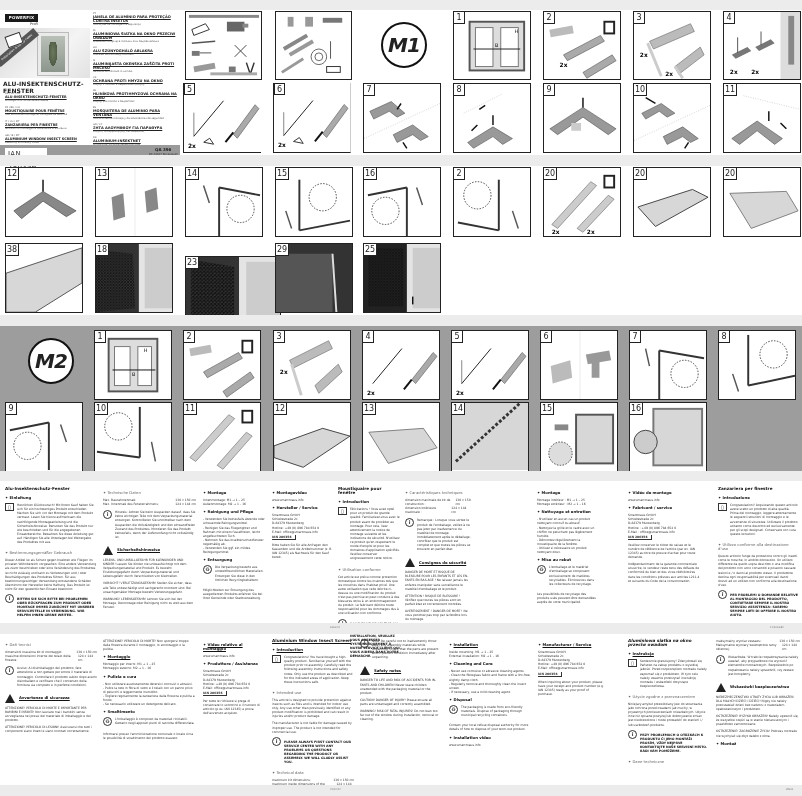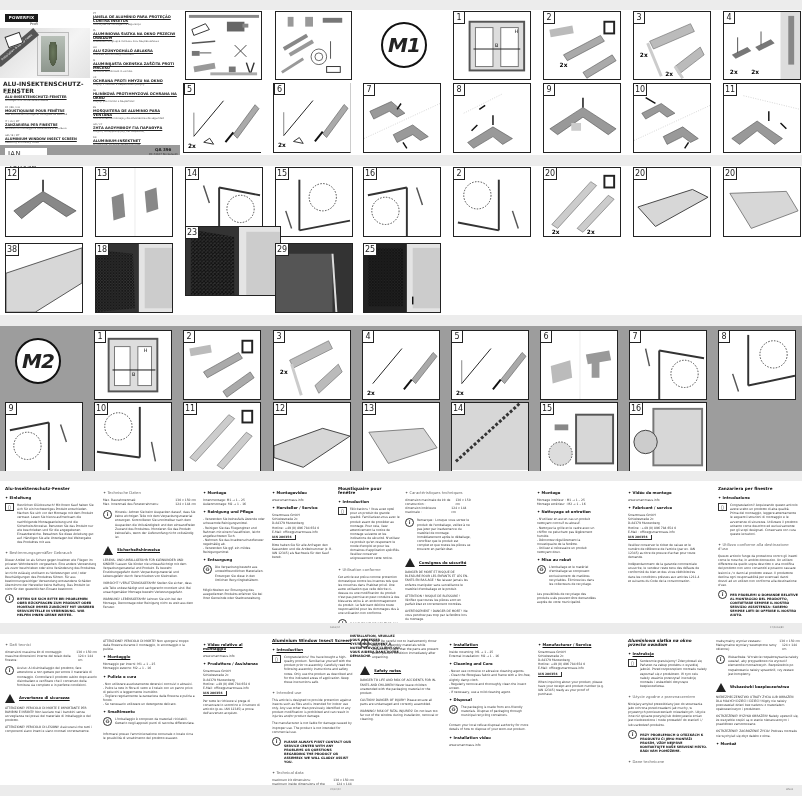--- a/index.html
+++ b/index.html
@@ -406,21 +406,21 @@
         <pattern id="mesh2" width="3" height="3" patternUnits="userSpaceOnUse">
           <path d="M0 0 L3 3 M3 0 L0 3" stroke="#111" stroke-width=".8"></path>
         </pattern>
       </defs>
       <rect x="0" y="0" width="78" height="70" fill="#e4e4e4"></rect>
       <rect x="0" y="0" width="44" height="70" fill="#333"></rect>
       <path d="M0 6 L38 10 L40 66 L0 70 Z" fill="url(#mesh2)"></path>
       <rect x="50" y="4" width="28" height="62" fill="#ccc"></rect>
     </svg>
   </div>
-<div class="panel" style="left:185px; top:226px; width:96px; height:70px;">
+<div class="panel" style="left:185px; top:256px; width:96px; height:70px;">
     <div class="panel-num">23</div>
   <svg class="sketch" viewBox="0 0 78 70">
       <rect x="0" y="0" width="78" height="70" fill="#e4e4e4"></rect>
       <rect x="0" y="0" width="44" height="70" fill="#333"></rect>
       <path d="M4 2 L40 8 L40 60 L4 66 Z" fill="url(#mesh2)"></path>
       <rect x="50" y="4" width="28" height="62" fill="#ccc"></rect>
     </svg>
   </div>
 <div class="panel" style="left:275px; top:243px; width:78px; height:70px;">
     <div class="panel-num">29</div>
@@ -437,21 +437,21 @@
       <rect x="0" y="0" width="44" height="70" fill="#222"></rect>
       <rect x="4" y="4" width="36" height="60" fill="url(#mesh2)"></rect>
       <rect x="50" y="4" width="28" height="62" fill="#ccc"></rect>
       <line x1="50" y1="54" x2="50" y2="62" stroke="#111" stroke-width="1.5"></line>
     </svg>
   </div>
 
 <div class="abs gray-strip" style="top:315px;"></div>
 
 <div class="abs m2-area"></div>
-<div class="m-badge" style="left:15px; top:338px;">M2</div>
+<div class="m-badge" style="left:28px; top:338px;">M2</div>
 
 <div class="panel" style="left:94px; top:330px; width:78px; height:70px;">
     <div class="panel-num">1</div>
   <svg class="sketch" viewBox="0 0 78 70">
       <rect x="14" y="8" width="50" height="54" fill="#ddd" stroke="#555" stroke-width="2"></rect>
       <rect x="20" y="16" width="16" height="40" fill="#fff" stroke="#777"></rect>
       <rect x="44" y="16" width="14" height="40" fill="#fff" stroke="#777"></rect>
       <line x1="18" y1="40" x2="62" y2="40" stroke="#111"></line>
       <text x="50" y="22" font-size="5" font-family="DejaVu Sans, sans-serif">H</text>
       <text x="38" y="46" font-size="5" font-family="DejaVu Sans, sans-serif">B</text>

